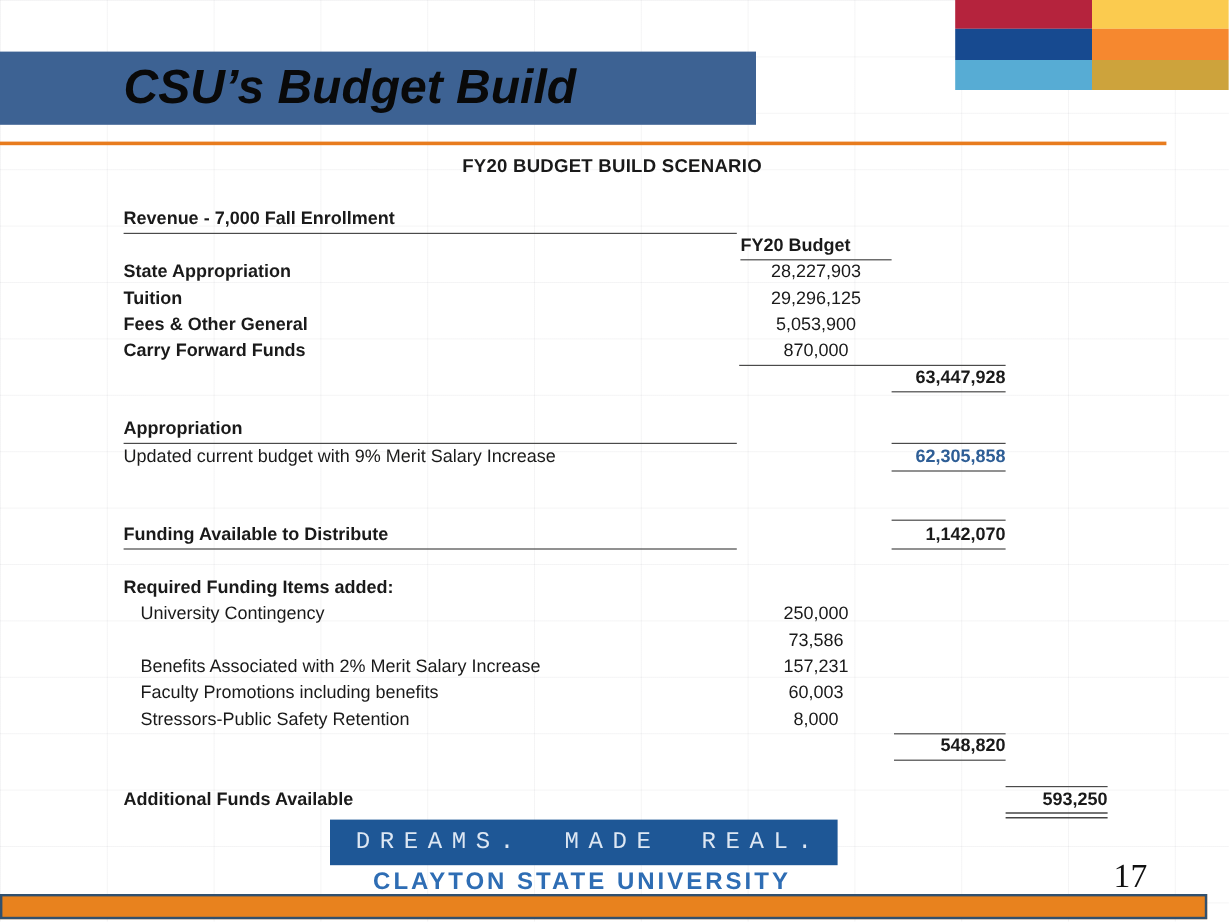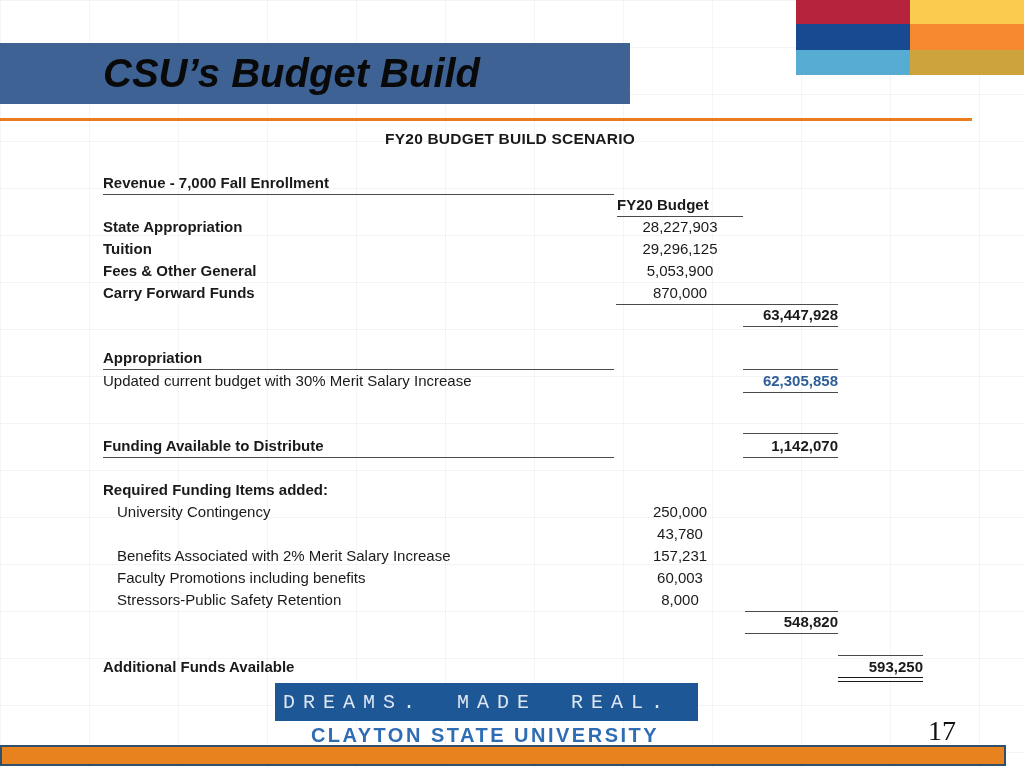--- a/index.html
+++ b/index.html
@@ -38,21 +38,21 @@
   .lbl.ind{left:117px;}
   .b{font-weight:bold;}
   .c1{position:absolute;left:617px;width:126px;text-align:center;}
   .c2{position:absolute;left:743px;width:95px;text-align:right;}
   .c3{position:absolute;left:838px;width:85px;text-align:right;}
   .blue{color:#2E5E96;}
   .seg{position:absolute;height:0;border-top:1.5px solid #4a4a4a;}
   .seg.dbl{border-top:1px solid #1a1a1a;border-bottom:1px solid #1a1a1a;height:3px;background:transparent;}
   
   .dreams{position:absolute;left:275px;top:683px;width:423px;height:38px;background:#1E5796;
-    display:flex;align-items:center;justify-content:flex-start;}
+    display:flex;align-items:center;justify-content:center;}
   .dreams span{
     font-family:"Liberation Mono",monospace;font-size:20px;color:#DDE7F3;
     letter-spacing:8px;word-spacing:14px;white-space:nowrap;padding-left:8px;}
   .university{position:absolute;left:0;top:724px;width:970px;text-align:center;
     color:#2E6DB4;font-size:20px;letter-spacing:2.5px;font-weight:bold;white-space:nowrap;}
   .pagenum{position:absolute;left:928px;top:715px;width:60px;font-size:28px;color:#111;font-family:Liberation Serif, serif;}
   .bottombar{position:absolute;left:0;top:745px;width:1006px;height:21px;
     background:#E8821E;border:2px solid #31506E;box-sizing:border-box;}
 </style>
 </head>
@@ -109,42 +109,42 @@
   </div>
   <div class="seg" style="left:743px;top:326px;width:95px"></div>
 
   <div class="row" style="top:347px">
     <span class="lbl b">Appropriation</span>
   </div>
   <div class="seg" style="left:103px;top:369px;width:511px"></div>
   <div class="seg" style="left:743px;top:369px;width:95px"></div>
 
   <div class="row" style="top:370px">
-    <span class="lbl">Updated current budget with 30% Merit Salary Increase</span>
+    <span class="lbl">Updated current budget with 9% Merit Salary Increase</span>
     <span class="c2 b blue">62,305,858</span>
   </div>
   <div class="seg" style="left:743px;top:392px;width:95px"></div>
 
   <div class="seg" style="left:743px;top:433px;width:95px"></div>
   <div class="row" style="top:435px">
     <span class="lbl b">Funding Available to Distribute</span>
     <span class="c2 b">1,142,070</span>
   </div>
   <div class="seg" style="left:103px;top:457px;width:511px"></div>
   <div class="seg" style="left:743px;top:457px;width:95px"></div>
 
   <div class="row" style="top:479px">
     <span class="lbl b">Required Funding Items added:</span>
   </div>
   <div class="row" style="top:501px">
     <span class="lbl ind">University Contingency</span>
     <span class="c1">250,000</span>
   </div>
   <div class="row" style="top:523px">
-    <span class="c1">43,780</span>
+    <span class="c1">73,586</span>
   </div>
   <div class="row" style="top:545px">
     <span class="lbl ind">Benefits Associated with 2% Merit Salary Increase</span>
     <span class="c1">157,231</span>
   </div>
   <div class="row" style="top:567px">
     <span class="lbl ind">Faculty Promotions including benefits</span>
     <span class="c1">60,003</span>
   </div>
   <div class="row" style="top:589px">

